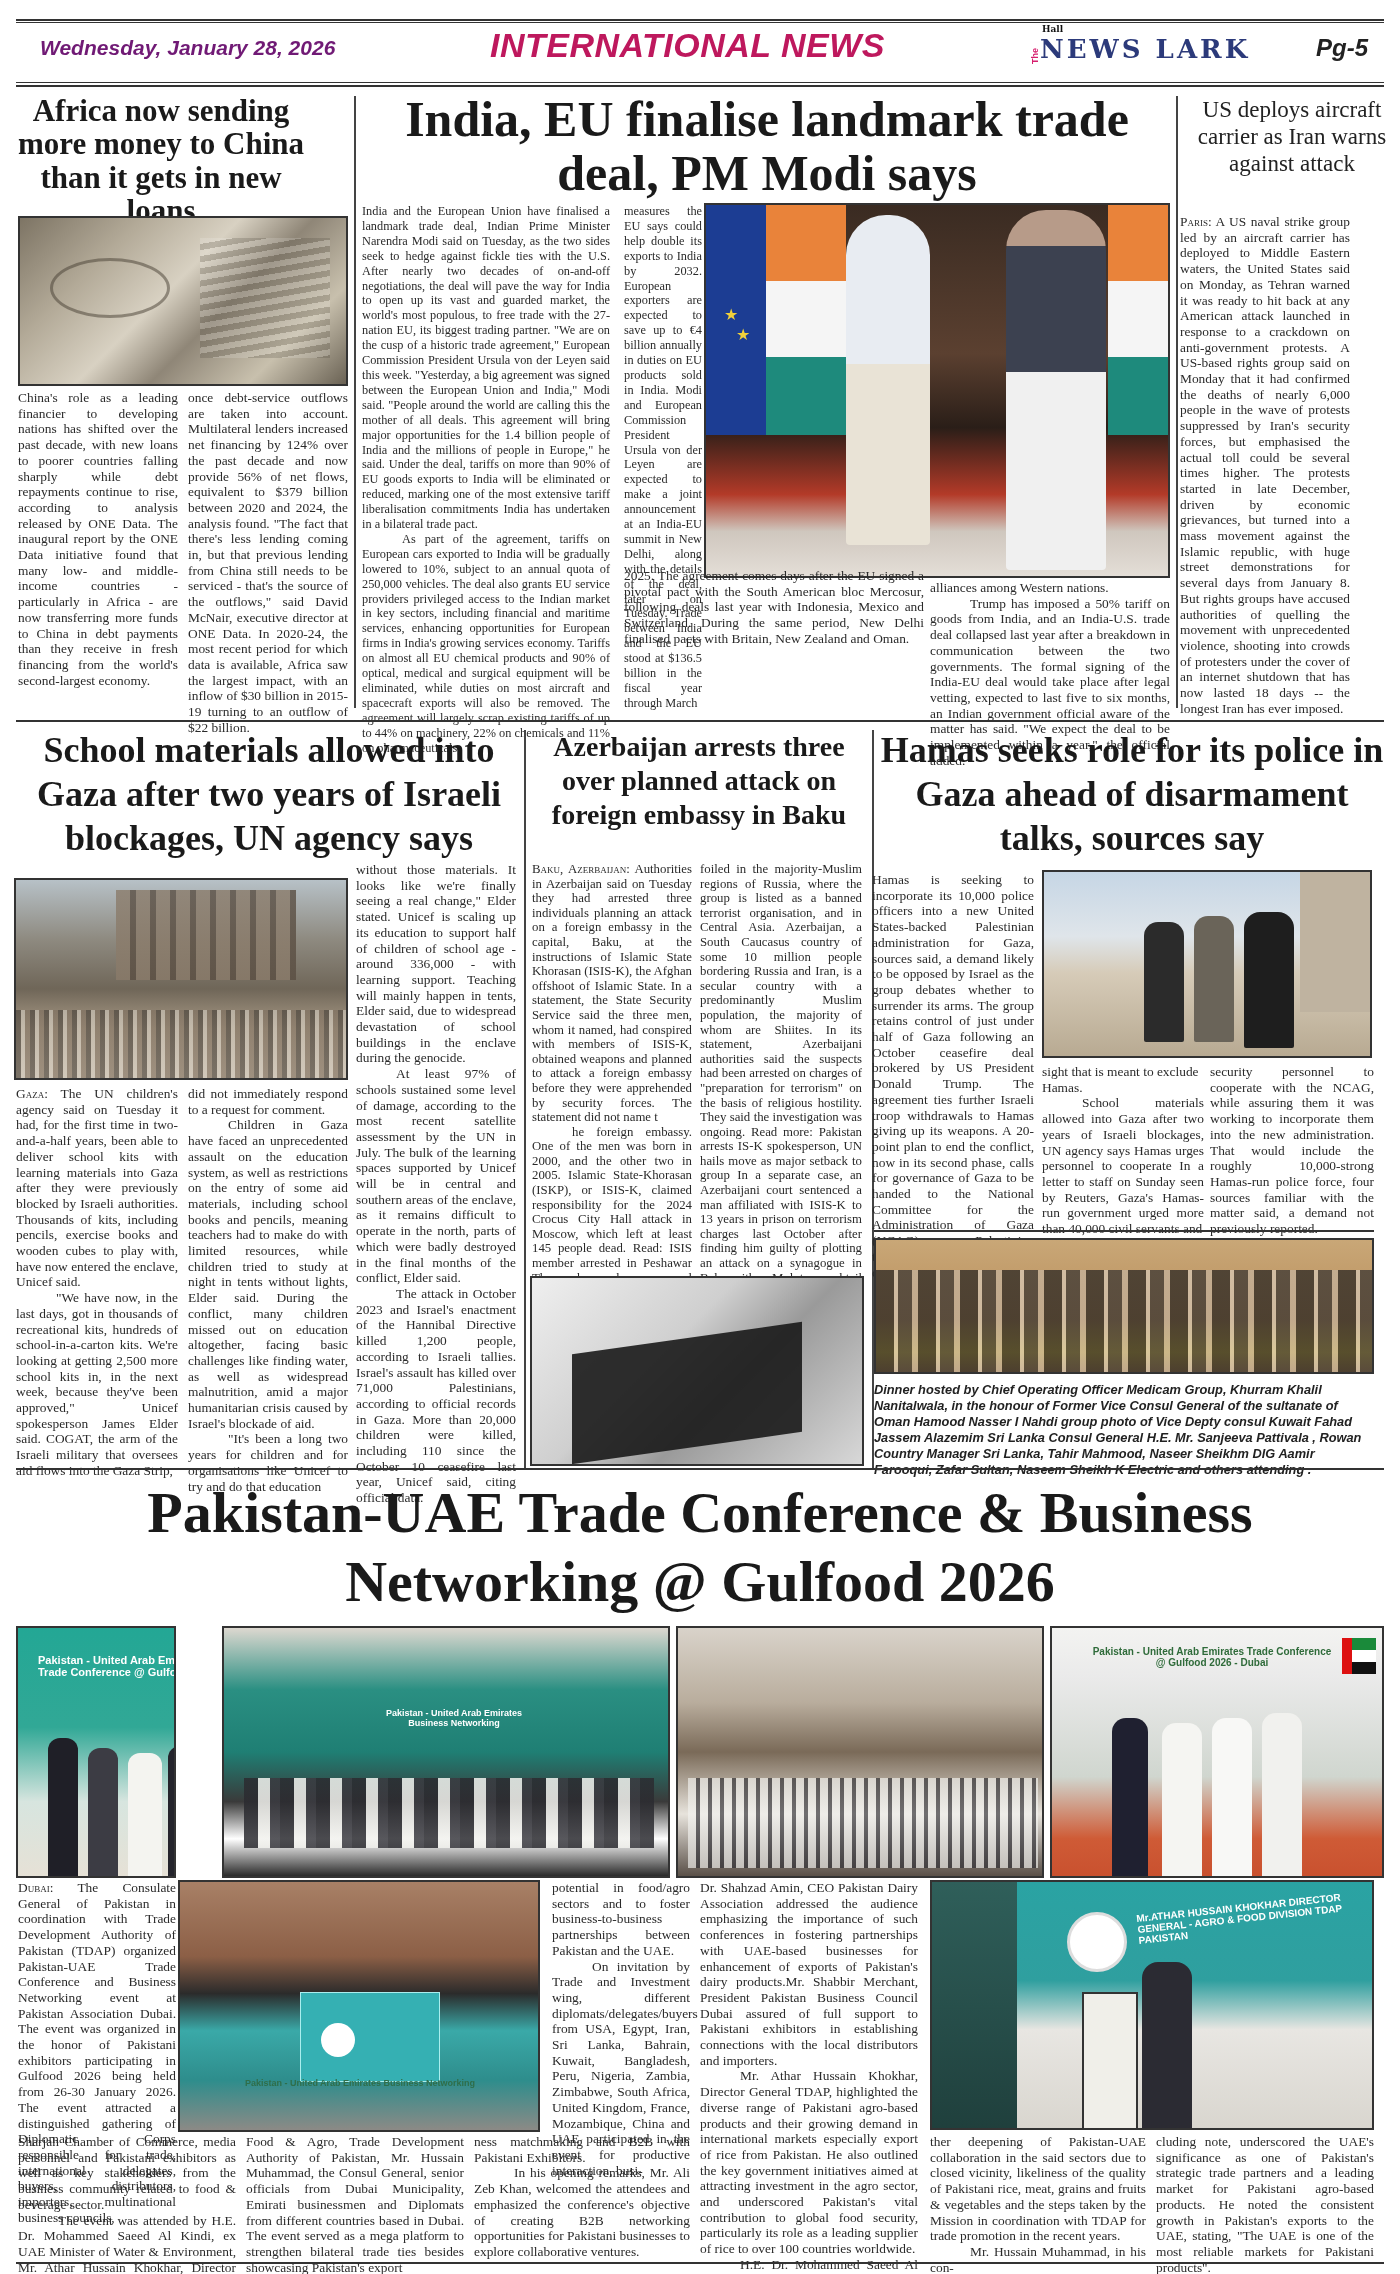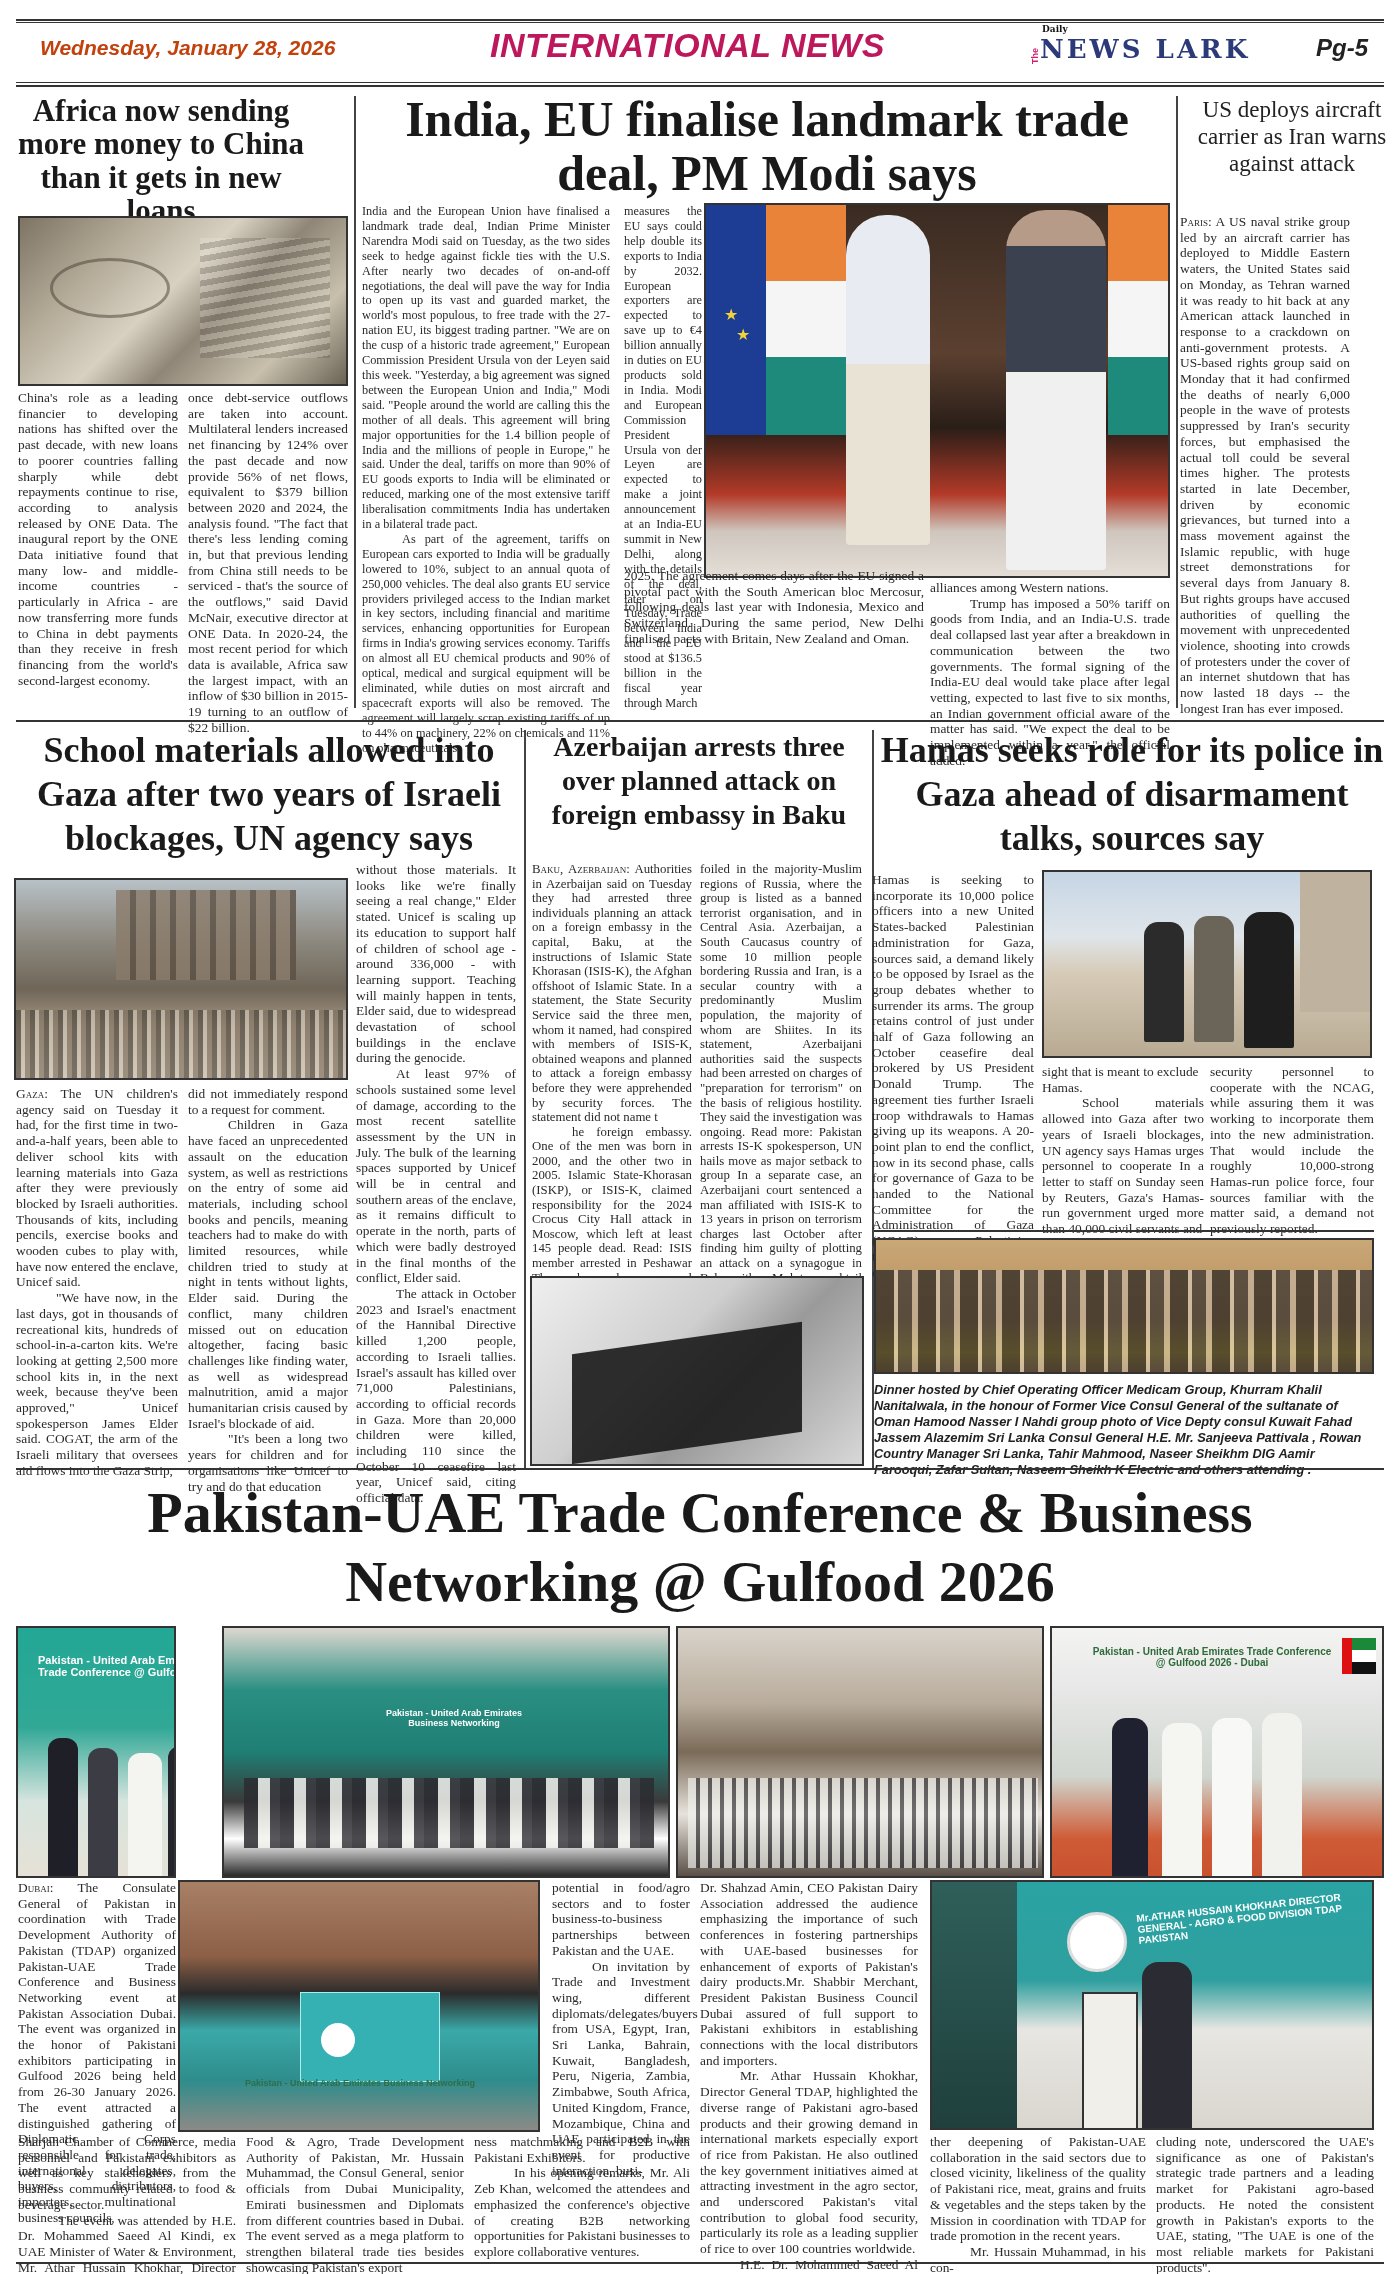--- a/index.html
+++ b/index.html
@@ -1,19 +1,19 @@
 <!DOCTYPE html>
 <html><head>
 <meta charset="utf-8">
 <style>
   * { box-sizing: border-box; margin: 0; padding: 0; }
   body { width: 1400px; height: 2274px; background: #fff; font-family: "Liberation Serif", serif; color: #222; overflow: hidden; position: relative; }
   .abs { position: absolute; }
   .rule { position: absolute; left: 16px; width: 1368px; background: #333; }
-  .masthead-date { font-family: "Liberation Sans", sans-serif; font-weight: bold; font-style: italic; font-size: 21px; color: #c2410c; }
+  .masthead-date { font-family: "Liberation Sans", sans-serif; font-weight: bold; font-style: italic; font-size: 21px; color: #701a75; }
   .masthead-section { font-family: "Liberation Sans", sans-serif; font-weight: bold; font-style: italic; font-size: 34px; color: #be185d; letter-spacing: 0.5px; }
   .logo { font-family: "DejaVu Serif", serif; font-weight: bold; font-size: 26px; color: #2c3a7a; letter-spacing: 3px; }
   .logo-the { font-family: "Liberation Sans", sans-serif; font-weight: bold; font-size: 9px; color: #d61f6e; writing-mode: vertical-rl; transform: rotate(180deg); display: inline-block; }
   .logo-daily { font-family: "DejaVu Serif", serif; font-size: 9px; color: #111; font-weight: bold; }
   .pg { font-family: "Liberation Sans", sans-serif; font-weight: bold; font-style: italic; font-size: 24px; }
   .hl { font-family: "Liberation Serif", serif; font-weight: bold; text-align: center; color: #1a1a1a; line-height: 1.08; transform-origin: center top; }
   .hl-light { font-family: "Liberation Serif", serif; font-weight: normal; text-align: center; color: #222; line-height: 1.12; }
   .body { font-family: "Liberation Serif", serif; font-size: 13.4px; line-height: 15.7px; text-align: justify; color: #2a2a2a; hyphens: auto; }
   .body p + p { text-indent: 40px; }
   .vrule { position: absolute; width: 1.5px; background: #444; }
@@ -24,21 +24,21 @@
 </head>
 <body>
 
 <div class="rule" style="top:19px;height:2px;"></div>
 <div class="rule" style="top:22px;height:1px;"></div>
 <div class="abs masthead-date" style="left:40px;top:36px;">Wednesday, January 28, 2026</div>
 <div class="abs masthead-section" style="left:490px;top:26px;">INTERNATIONAL NEWS</div>
 <div class="abs" style="left:1030px;top:34px;display:flex;align-items:flex-end;">
   <span class="logo-the">The</span>
   <span style="position:relative;">
-    <span class="abs logo-daily" style="left:2px;top:-10px;">Daily</span>
+    <span class="abs logo-daily" style="left:2px;top:-10px;">Hall</span>
     <span class="logo">NEWS LARK</span>
   </span>
 </div>
 <div class="abs pg" style="left:1316px;top:34px;">Pg-5</div>
 <div class="rule" style="top:82px;height:1px;"></div>
 <div class="rule" style="top:85px;height:2px;"></div>
 
 <article>
   <h2 class="abs hl" style="left:16px;top:94px;width:290px;font-size:31px;">Africa now sending more money to China than it gets in new loans</h2>
   <div class="photo" style="left:18px;top:216px;width:330px;height:170px;background:linear-gradient(135deg,#7d7464 0%,#b3aa98 25%,#d8d1c2 45%,#8f8677 60%,#c8c0ad 80%,#6a6254 100%);" title="stacks of US dollar banknotes">

